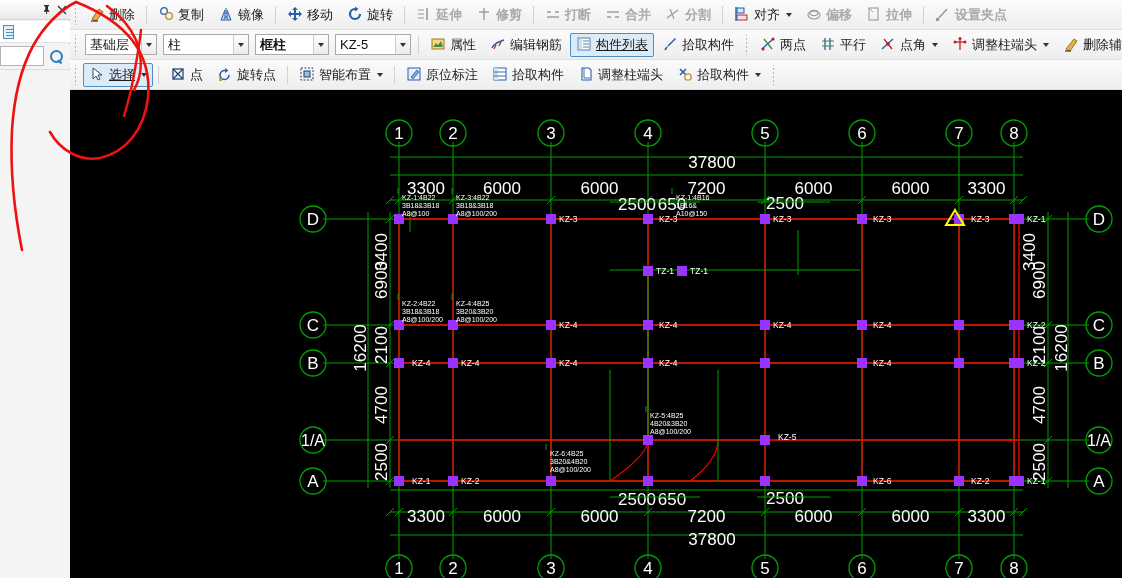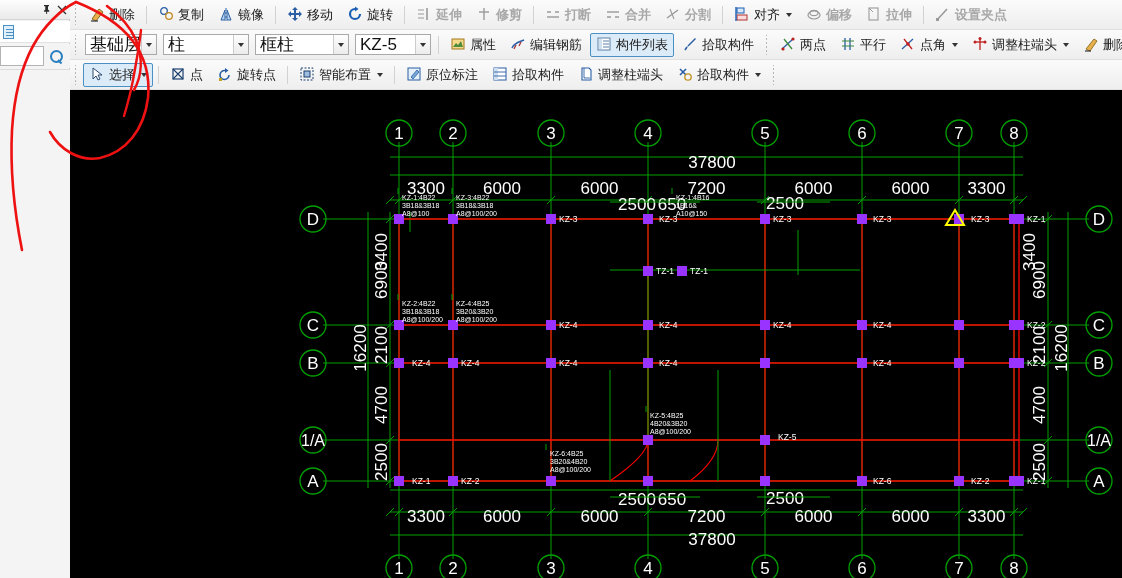--- a/index.html
+++ b/index.html
@@ -99,60 +99,60 @@
     background-repeat: repeat-y;
   }
   .tbtn {
     display: inline-flex; align-items: center; gap: 3px; height: 24px;
     padding: 0 5px; margin: 0 1px; font-size: 13px; color: #1b1b1b;
     border: 1px solid transparent; border-radius: 2px;
     cursor: default; flex: 0 0 auto;
   }
   .tbtn.disabled { color: #a8a8a8; font-weight: bold; }
   .tbtn.active {
-    background: #dcebf8; border: 1px solid #4a90c4;
+    background: #dcebf8; border: 1px solid #4a90c4; text-decoration: underline;
   }
   .tbtn .lbl { line-height: 1; }
   .tbtn .caret {
     width: 0; height: 0; margin-left: 3px;
     border-left: 3.5px solid transparent; border-right: 3.5px solid transparent;
     border-top: 4px solid #333;
   }
   .sep {
     width: 1px; height: 18px; background: #d2d2d2; margin: 0 4px; flex: 0 0 auto;
   }
   .ic {
     width: 17px; height: 17px; position: relative; flex: 0 0 auto;
     display: inline-block;
   }
   .ic svg { display: block; }
 
   
   .combo {
     display: inline-flex; align-items: center; height: 21px;
     border: 1px solid #a9a9a9; background: #fff; margin: 0 3px;
-    font-size: 17px; color: #111; flex: 0 0 auto;
+    font-size: 13px; color: #111; flex: 0 0 auto;
   }
   .combo .cval {
     padding: 0 4px; white-space: nowrap; overflow: hidden;
     line-height: 19px; flex: 1 1 auto;
   }
   .combo .cbtn {
     width: 15px; height: 19px; border-left: 1px solid #ccc;
     background: linear-gradient(#fdfdfd,#ececec);
     display: flex; align-items: center; justify-content: center; flex: 0 0 auto;
   }
   .combo .cbtn i {
     width: 0; height: 0;
     border-left: 3.5px solid transparent; border-right: 3.5px solid transparent;
     border-top: 4px solid #333;
   }
   .combo.w1 { width: 72px; }
   .combo.w2 { width: 86px; }
-  .combo.w3 { width: 94px; }
+  .combo.w3 { width: 74px; font-weight: bold; }
   .combo.w4 { width: 76px; }
 
   
   #canvas-wrap {
     position: absolute; left: 70px; top: 90px; width: 1052px; height: 488px;
     background: #000; overflow: hidden;
   }
   #canvas { position: absolute; left: 0; top: 0; width: 1052px; height: 488px; }
 
   

